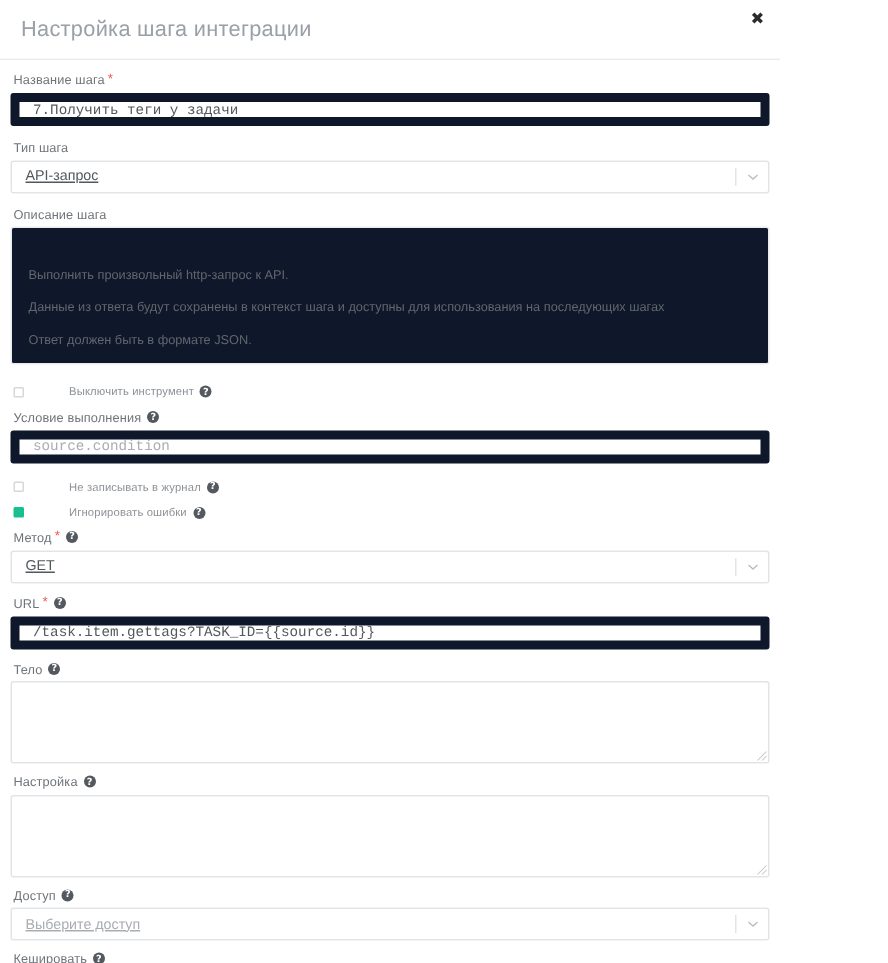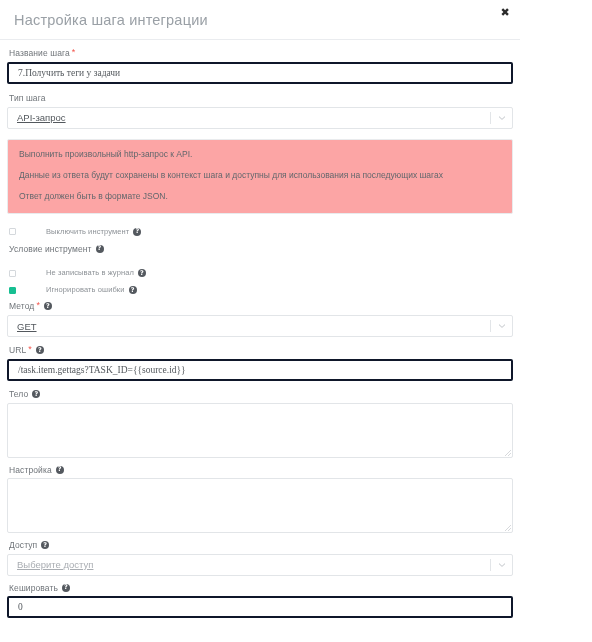--- a/index.html
+++ b/index.html
@@ -98,27 +98,27 @@
     line-height: 1;
     margin-left: 4px;
     font-family: "DejaVu Sans", sans-serif;
     cursor: pointer;
     flex: none;
   }
 
   .input-ctl {
     width: 100%;
     height: 22px;
-    border: 2px solid #0f172a;
+    border: 6px solid #0f172a;
     border-radius: 2px;
     background: #fff;
     padding: 0 9px;
     font-size: 9.5px;
     color: #53585d;
-    font-family: Liberation Serif, serif;
+    font-family: Liberation Mono, monospace;
     outline: none;
     display: flex;
     align-items: center;
   }
   .input-ctl.placeholder { color: #a9adb2; }
 
   .select-ctl {
     position: relative;
     width: 100%;
     height: 22px;
@@ -148,23 +148,23 @@
     top: 50%;
     margin-top: -3px;
     width: 8px;
     height: 6px;
   }
   .select-arrow svg { display: block; }
 
   .desc-box {
     width: 100%;
     border: 1px solid #e9ebed;
-    background: #fca5a5;
+    background: #0f172a;
     border-radius: 2px;
-    padding: 10px 11px 11px 11px;
+    padding: 27px 11px 11px 11px;
   }
   .desc-line {
     font-size: 8.5px;
     color: #62676c;
     line-height: 1.1;
     margin: 0 0 12px 0;
   }
   .desc-line:last-child { margin-bottom: 0; }
 
   .checkbox-row {
@@ -257,42 +257,46 @@
           <svg viewBox="0 0 8 6" width="8" height="6">
               <path d="M1 1.6 L4 4.4 L7 1.6" fill="none" stroke="#b9bdc2" stroke-width="0.9"></path>
             </svg>
         </span>
       </div>
     </div>
 
     <div class="sp-10"></div>
 
     <div class="field">
+      <div class="field-label">
+        <span>Описание шага</span>
+      </div>
       <div class="desc-box">
         <p class="desc-line">Выполнить произвольный http-запрос к API.</p>
         <p class="desc-line">Данные из ответа будут сохранены в контекст шага и доступны для использования на последующих шагах</p>
         <p class="desc-line">Ответ должен быть в формате JSON.</p>
       </div>
     </div>
 
     <div class="sp-14"></div>
 
     <div class="checkbox-row">
       <span class="cb"></span>
       <span class="cb-label">Выключить инструмент</span>
       <span class="help-icon">?</span>
     </div>
 
     <div class="sp-9"></div>
 
     <div class="field">
       <div class="field-label">
-        <span>Условие инструмент</span>
-        <span class="help-icon">?</span>
-      </div>
+        <span>Условие выполнения</span>
+        <span class="help-icon">?</span>
+      </div>
+      <div class="input-ctl placeholder">source.condition</div>
     </div>
 
     <div class="sp-12"></div>
 
     <div class="checkbox-row">
       <span class="cb"></span>
       <span class="cb-label">Не записывать в журнал</span>
       <span class="help-icon">?</span>
     </div>
 

